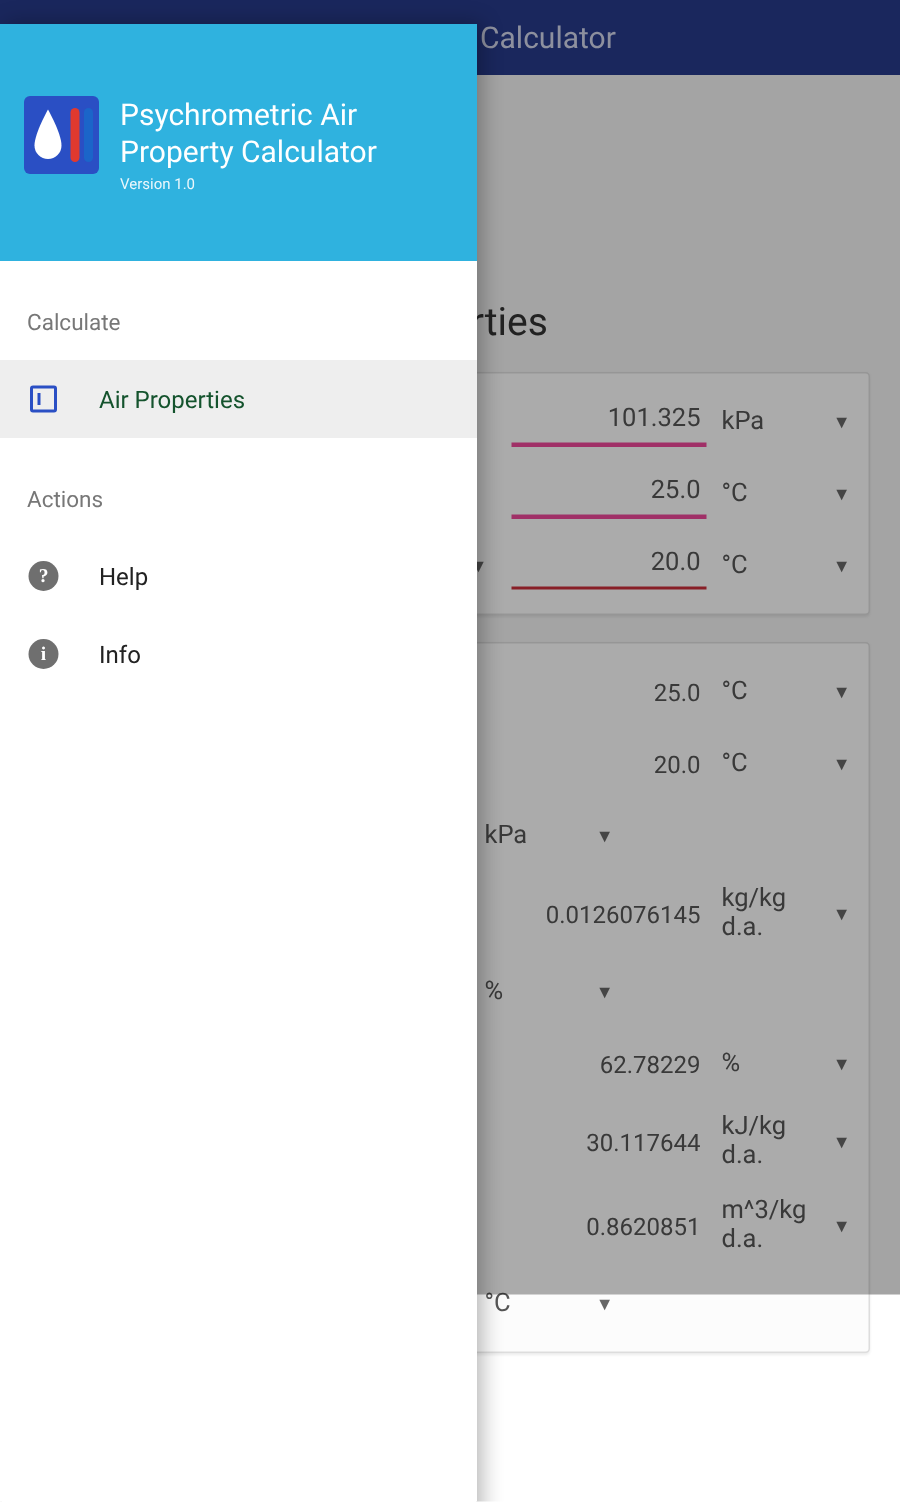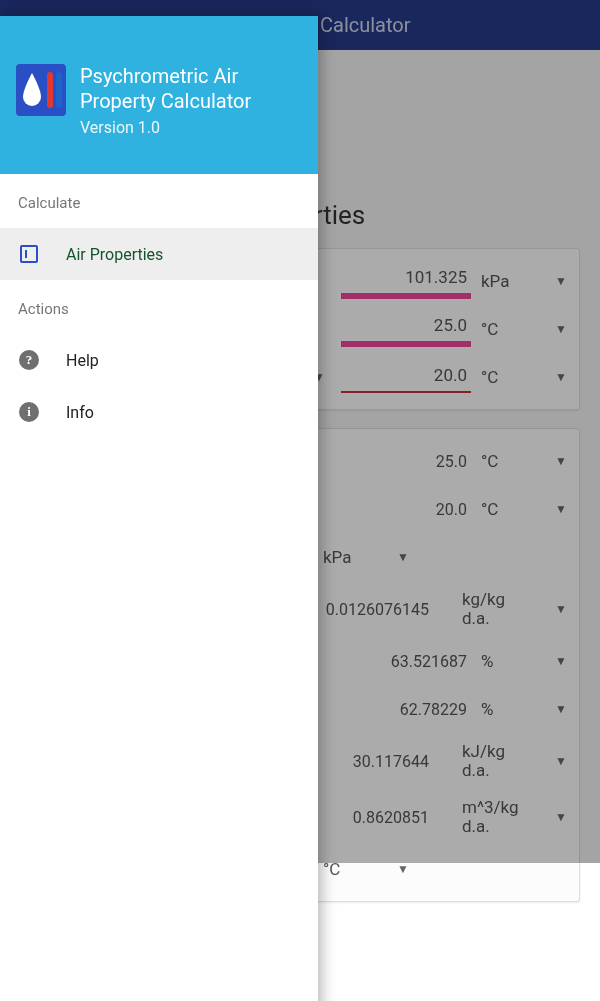--- a/index.html
+++ b/index.html
@@ -21,30 +21,30 @@
     .card1, .card2 {
       background: #fcfcfc; border: 1px solid #ddd; border-radius: 3px;
       box-shadow: 0 1px 2px rgba(0,0,0,0.08);
       padding: 8px 12px;
     }
     .card1 { margin-bottom: 18px; }
     .row1 { display: flex; align-items: center; height: 48px; }
     .row1 .dd-caret-left { width: 28px; text-align: left; color: #666; font-size: 12px; }
     .row1 .val {
       flex: 1; text-align: right; font-size: 17px; color: #555;
-      border-bottom: 6px solid #ec4899; padding: 4px 4px 6px 0;
+      border-bottom: 3px solid #ec4899; padding: 4px 4px 6px 0;
     }
     .row1 .val.hl { border-bottom: 2px solid #c92f3a; }
     .row1 .unit { width: 78px; padding-left: 10px; color: #555; font-size: 17px; line-height: 1.1; }
     .row1 .dd-caret { width: 18px; text-align: right; color: #666; font-size: 12px; }
 
     .row2 { display: flex; align-items: center; height: 48px; }
     .row2 .val { flex: 1; text-align: right; font-size: 16px; color: #555; padding-right: 4px; }
     .row2 .unit { width: 78px; padding-left: 10px; color: #555; font-size: 17px; line-height: 1.1; }
-    .row2.tall { height: 56px; gap: 19px; }
+    .row2.tall { height: 56px; }
     .row2 .dd-caret { width: 18px; text-align: right; color: #666; font-size: 12px; }
 
     
     .scrim {
       position: absolute; inset: 0; background: rgba(0,0,0,0.32);
     }
 
     
     .drawer {
       position: absolute; left: 0; top: 16px; width: 318px; height: 1001px;
@@ -59,25 +59,25 @@
       width: 52px; height: 52px; border-radius: 4px; background: #2a4fc4;
       display: flex; align-items: center; justify-content: center; gap: 3px;
       padding: 0 4px;
     }
     .drop { width: 24px; height: 38px; }
     .therm { width: 6px; height: 36px; border-radius: 3px; }
     .therm.red { background: #e0392f; }
     .therm.blue { background: #1b65c9; }
     .hdr-text { color: #fff; }
     .hdr-title { font-size: 20px; line-height: 1.25; }
-    .hdr-ver { font-size: 16px; opacity: .9; margin-top: 4px; }
+    .hdr-ver { font-size: 10px; opacity: .9; margin-top: 4px; }
 
     .section-label {
       color: #777; font-size: 15px;
-      padding: 20px 18px 16px;
+      padding: 32px 18px 16px;
     }
     .nav-item {
       display: flex; align-items: center; height: 52px; padding: 0 18px;
       gap: 26px; color: #222; font-size: 16px;
     }
     .nav-item.selected { background: #eeeeee; color: #14532d; }
     .nav-icon {
       width: 22px; height: 22px; display: flex; align-items: center; justify-content: center;
       color: #666;
     }
@@ -143,21 +143,20 @@
           <div class="row2">
             <span class="unit">kPa</span>
             <span class="dd-caret">▼</span>
           </div>
           <div class="row2 tall">
             <span class="val">0.0126076145</span>
             <span class="unit">kg/kg d.a.</span>
             <span class="dd-caret">▼</span>
           </div>
           <div class="row2">
-            <span class="val">63.521687</span>
             <span class="unit">%</span>
             <span class="dd-caret">▼</span>
           </div>
           <div class="row2">
             <span class="val">62.78229</span>
             <span class="unit">%</span>
             <span class="dd-caret">▼</span>
           </div>
           <div class="row2 tall">
             <span class="val">30.117644</span>

